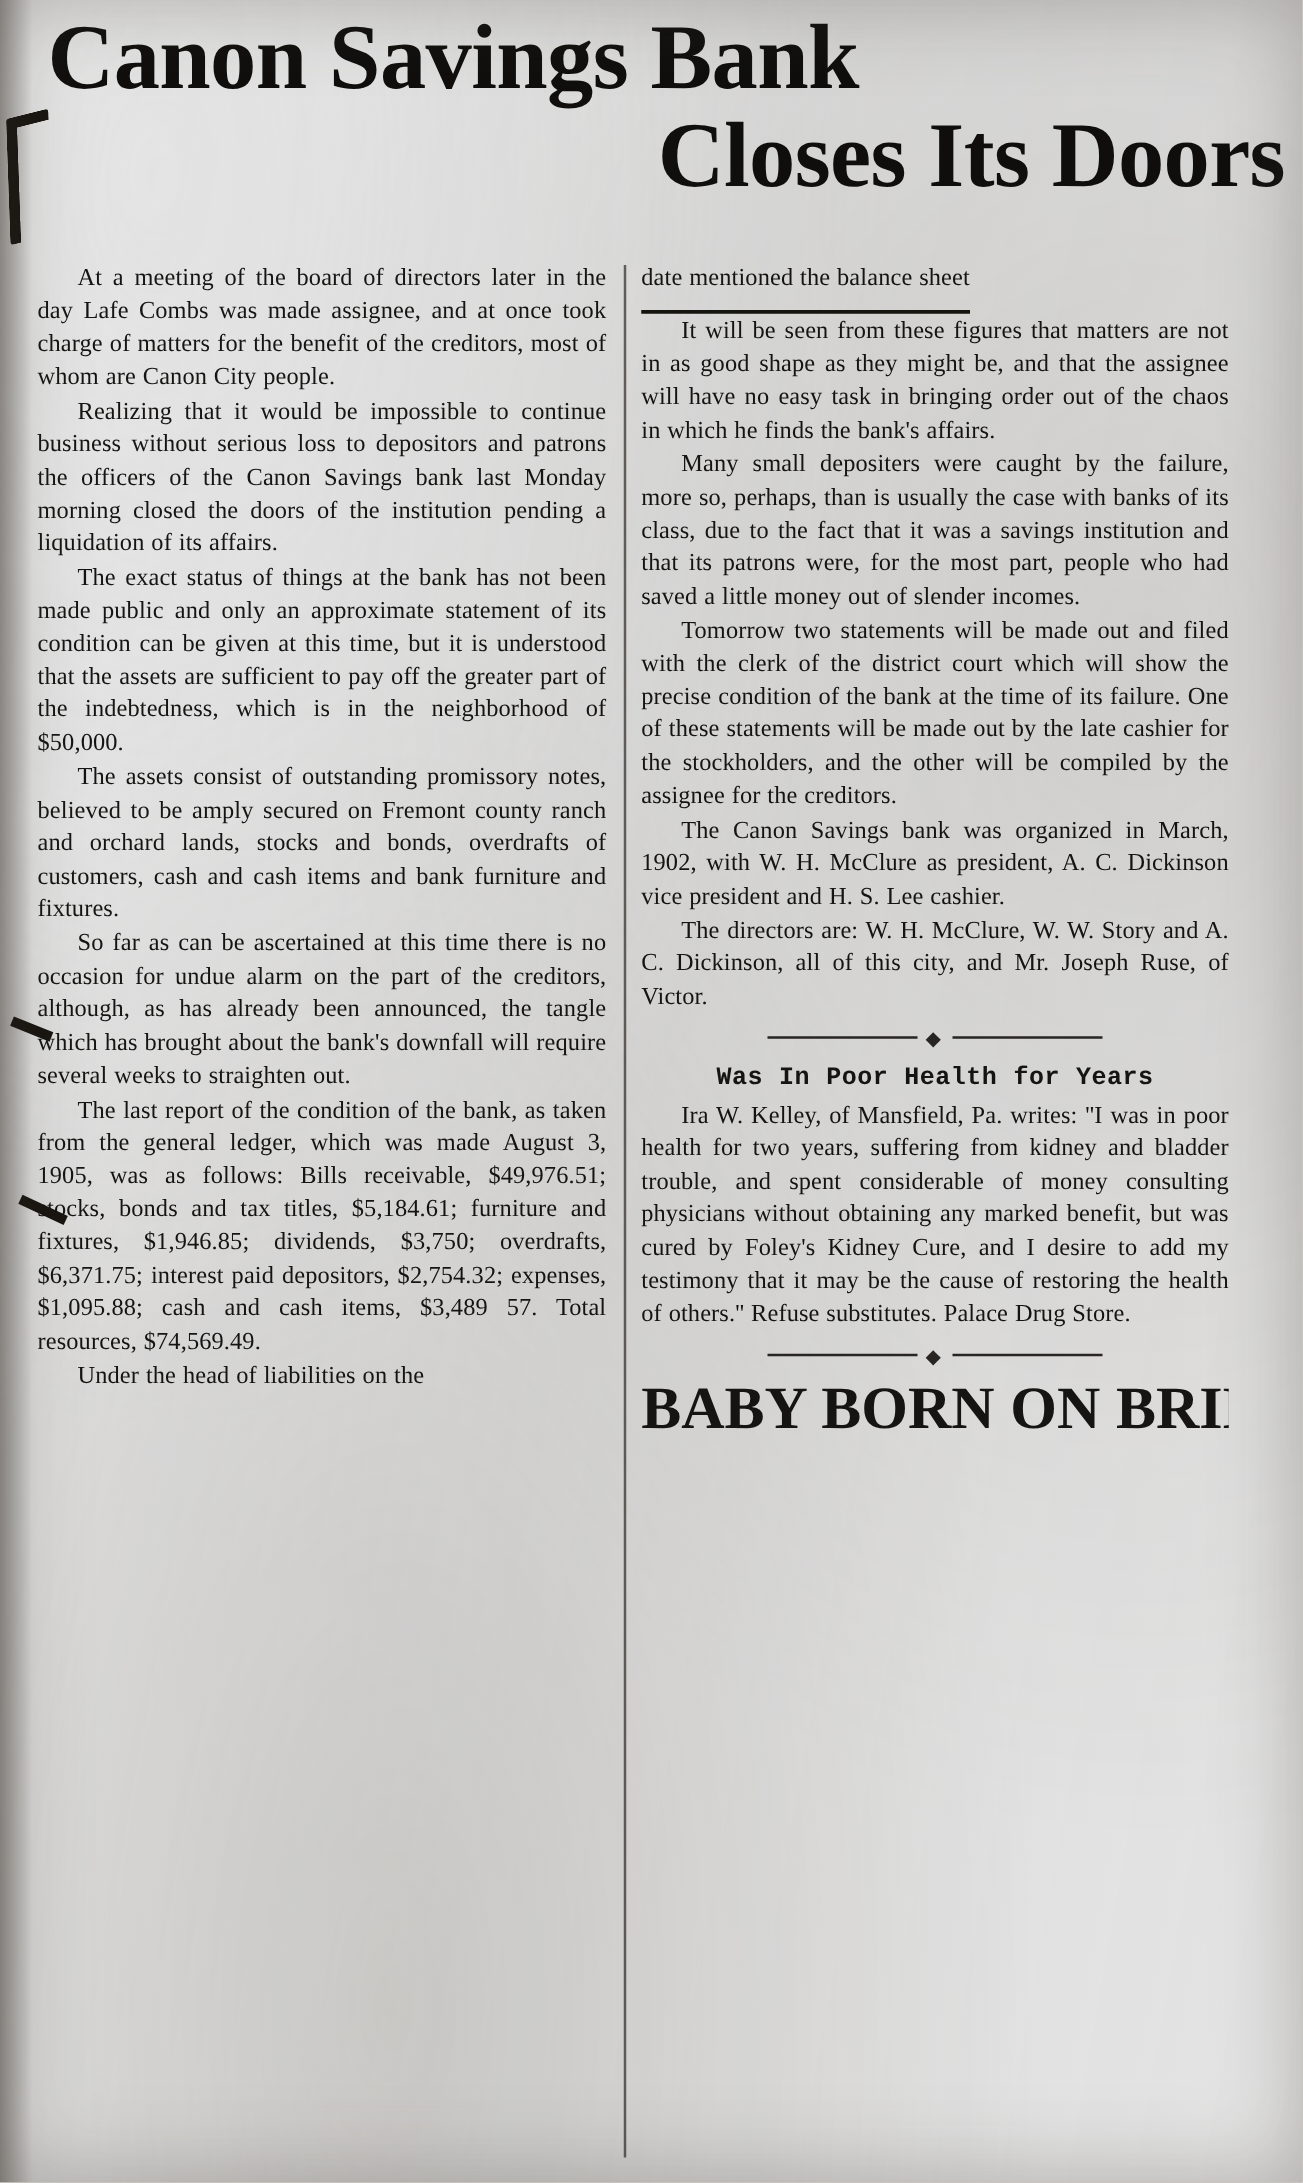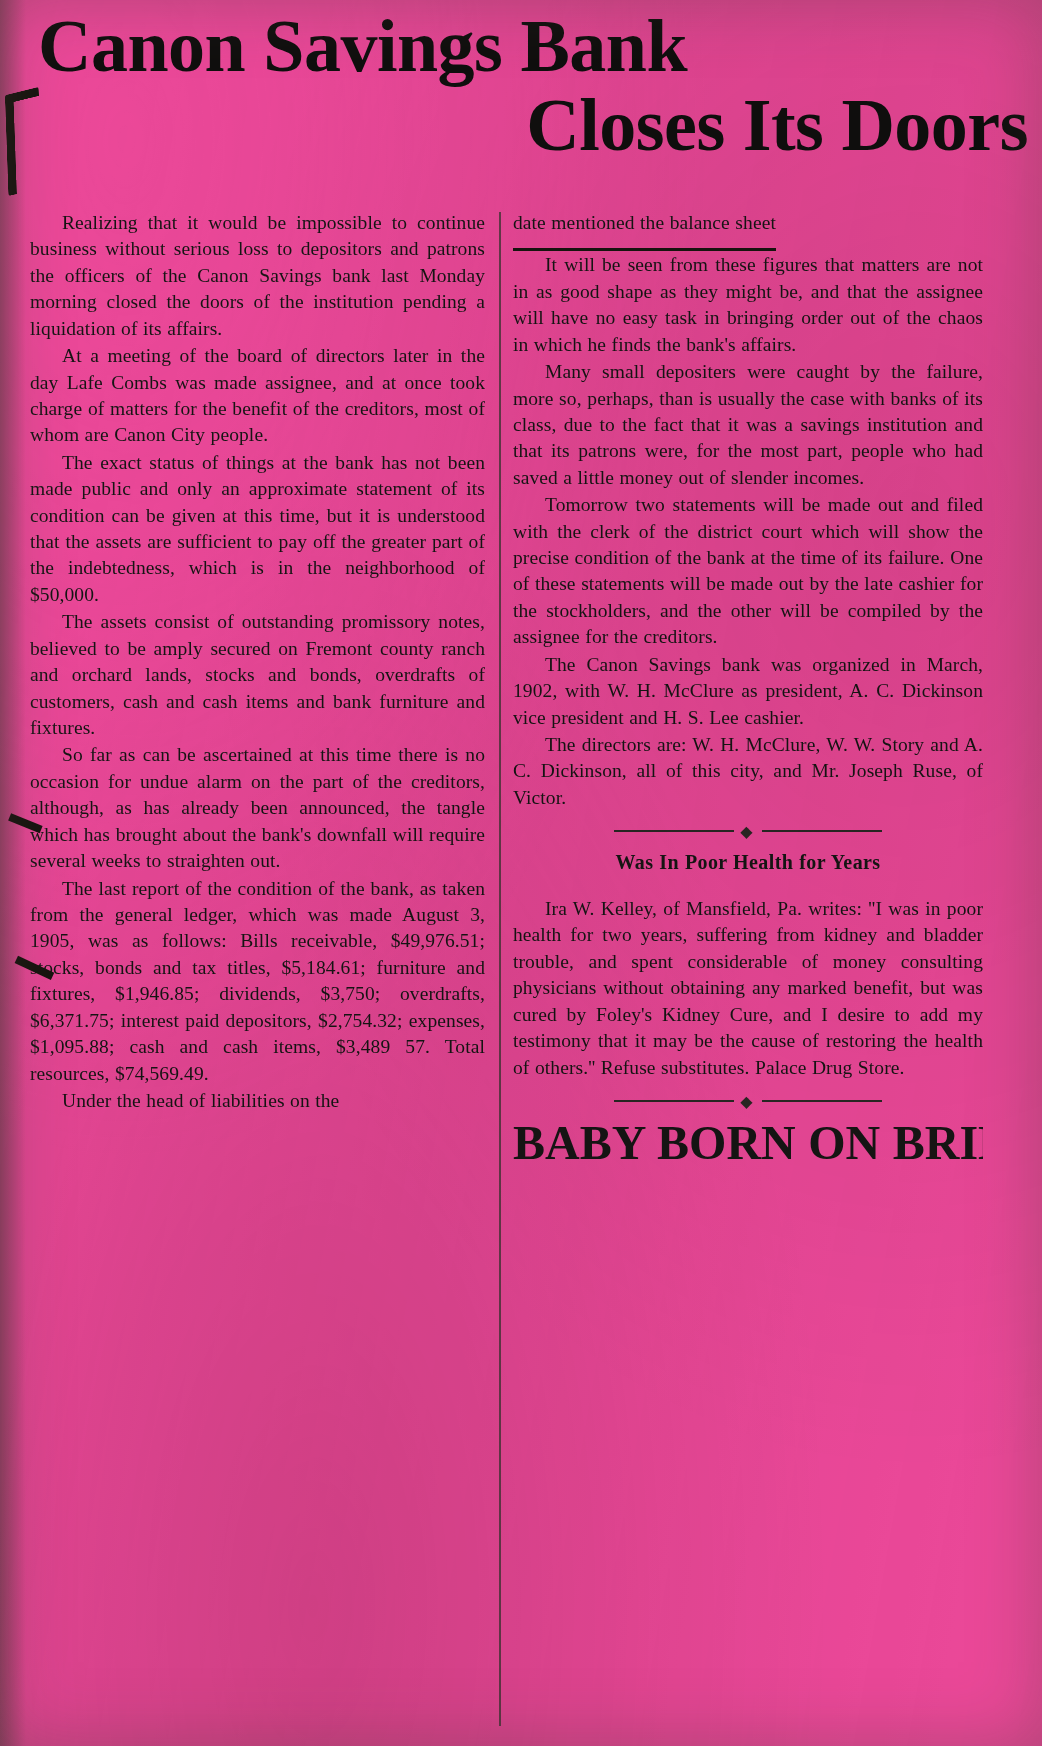--- a/index.html
+++ b/index.html
@@ -4,21 +4,21 @@
 <style>
   html, body {
     margin: 0;
     padding: 0;
     background: #b9b5ad;
   }
   .page {
     position: relative;
     width: 1042px;
     height: 1746px;
-    background: #ec4899;
+    background: #e5e5e5;
     overflow: hidden;
     font-family: "Liberation Serif", serif;
     color: #161514;
   }
   
   .page::before {
     content: "";
     position: absolute;
     inset: 0;
     pointer-events: none;
@@ -92,21 +92,22 @@
     text-indent: 32px;
   }
   .col p.noindent { text-indent: 0; }
 
   
   .subhead {
     text-align: center;
     font-weight: bold;
     font-size: 20px;
     letter-spacing: 0.4px;
-    margin: 6px 0 20px 0;
+    margin: 6px 0 4px 0;
+    font-family: Liberation Mono, monospace;
   }
   .dingbat {
     text-align: center;
     font-size: 16px;
     letter-spacing: 3px;
     margin: 10px 0 2px 0;
     color: #2a2724;
   }
   .dingbat .bar {
     display: inline-block;
@@ -184,22 +185,22 @@
   <div class="ink ink-c"></div>
 
   <div class="headline">
     <div class="line line1">Canon Savings Bank</div>
     <div class="line line2">Closes Its Doors</div>
   </div>
 
   <div class="columns">
 
     <div class="col col-left">
+      <p>At a meeting of the board of directors later in the day Lafe Combs was made assignee, and at once took charge of matters for the benefit of the creditors, most of whom are Canon City people.</p>
       <p>Realizing that it would be impossible to continue business without serious loss to depositors and patrons the officers of the Canon Savings bank last Monday morning closed the doors of the institution pending a liquidation of its affairs.</p>
-      <p>At a meeting of the board of directors later in the day Lafe Combs was made assignee, and at once took charge of matters for the benefit of the creditors, most of whom are Canon City people.</p>
       <p>The exact status of things at the bank has not been made public and only an approximate statement of its condition can be given at this time, but it is understood that the assets are sufficient to pay off the greater part of the indebtedness, which is in the neighborhood of $50,000.</p>
       <p>The assets consist of outstanding promissory notes, believed to be amply secured on Fremont county ranch and orchard lands, stocks and bonds, overdrafts of customers, cash and cash items and bank furniture and fixtures.</p>
       <p>So far as can be ascertained at this time there is no occasion for undue alarm on the part of the creditors, although, as has already been announced, the tangle which has brought about the bank's downfall will require several weeks to straighten out.</p>
       <p>The last report of the condition of the bank, as taken from the general ledger, which was made August 3, 1905, was as follows: Bills receivable, $49,976.51; stocks, bonds and tax titles, $5,184.61; furniture and fixtures, $1,946.85; dividends, $3,750; overdrafts, $6,371.75; interest paid depositors, $2,754.32; expenses, $1,095.88; cash and cash items, $3,489 57. Total resources, $74,569.49.</p>
       <p>Under the head of liabilities on the</p>
     </div>
 
     <div class="col-rule"></div>
 
     <div class="col col-right">

